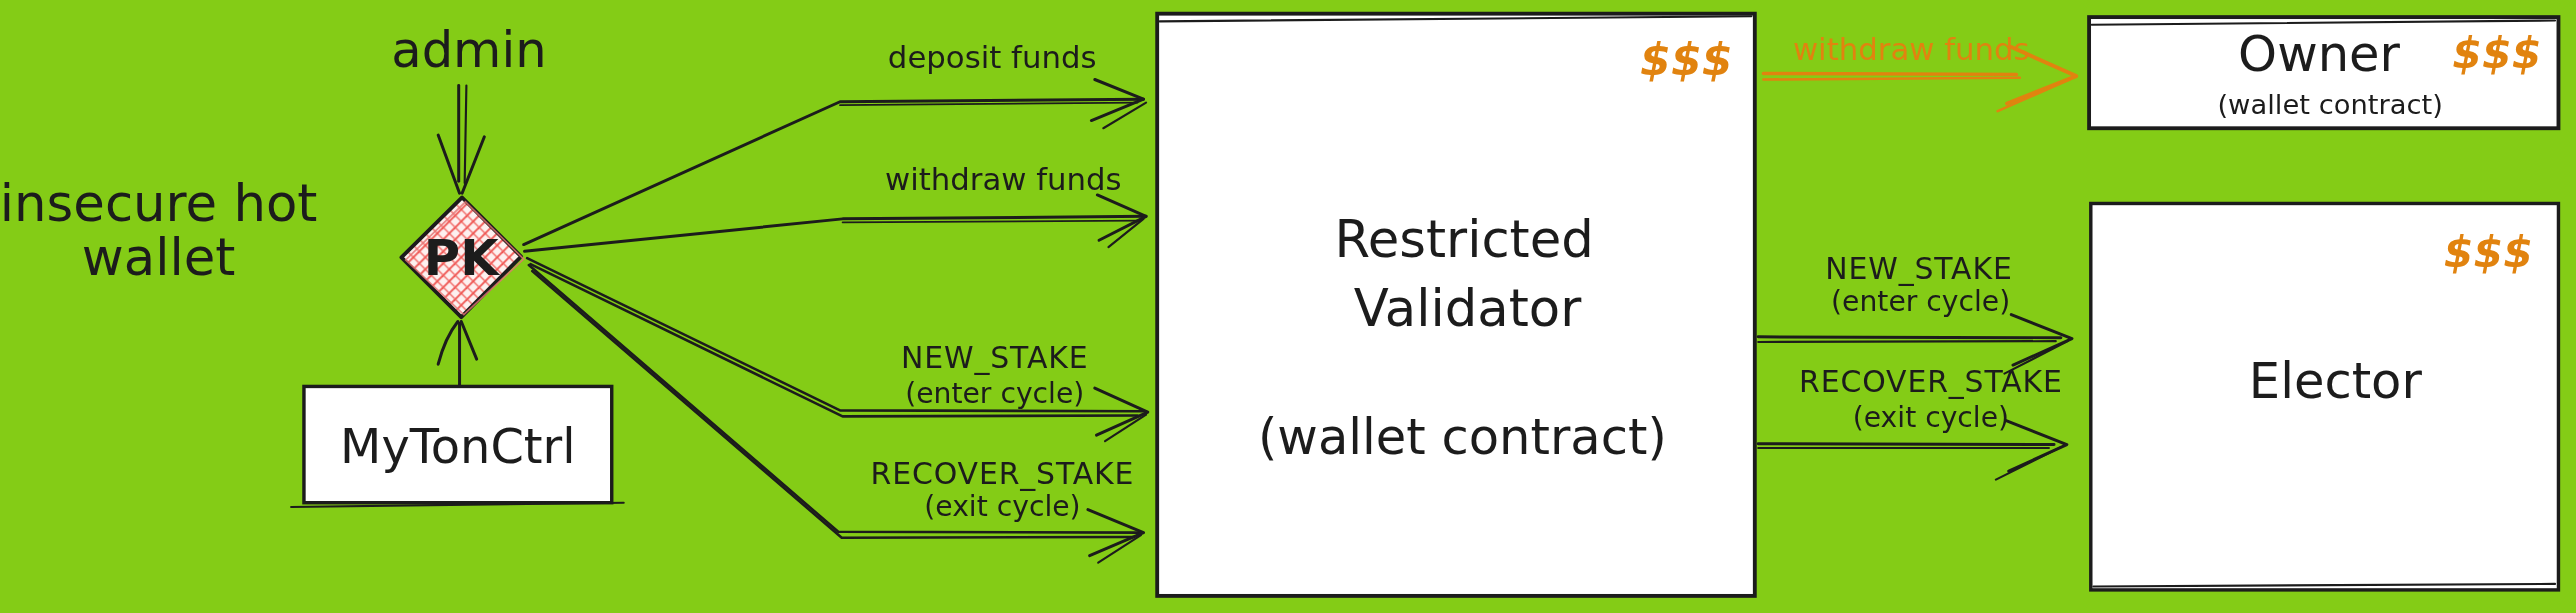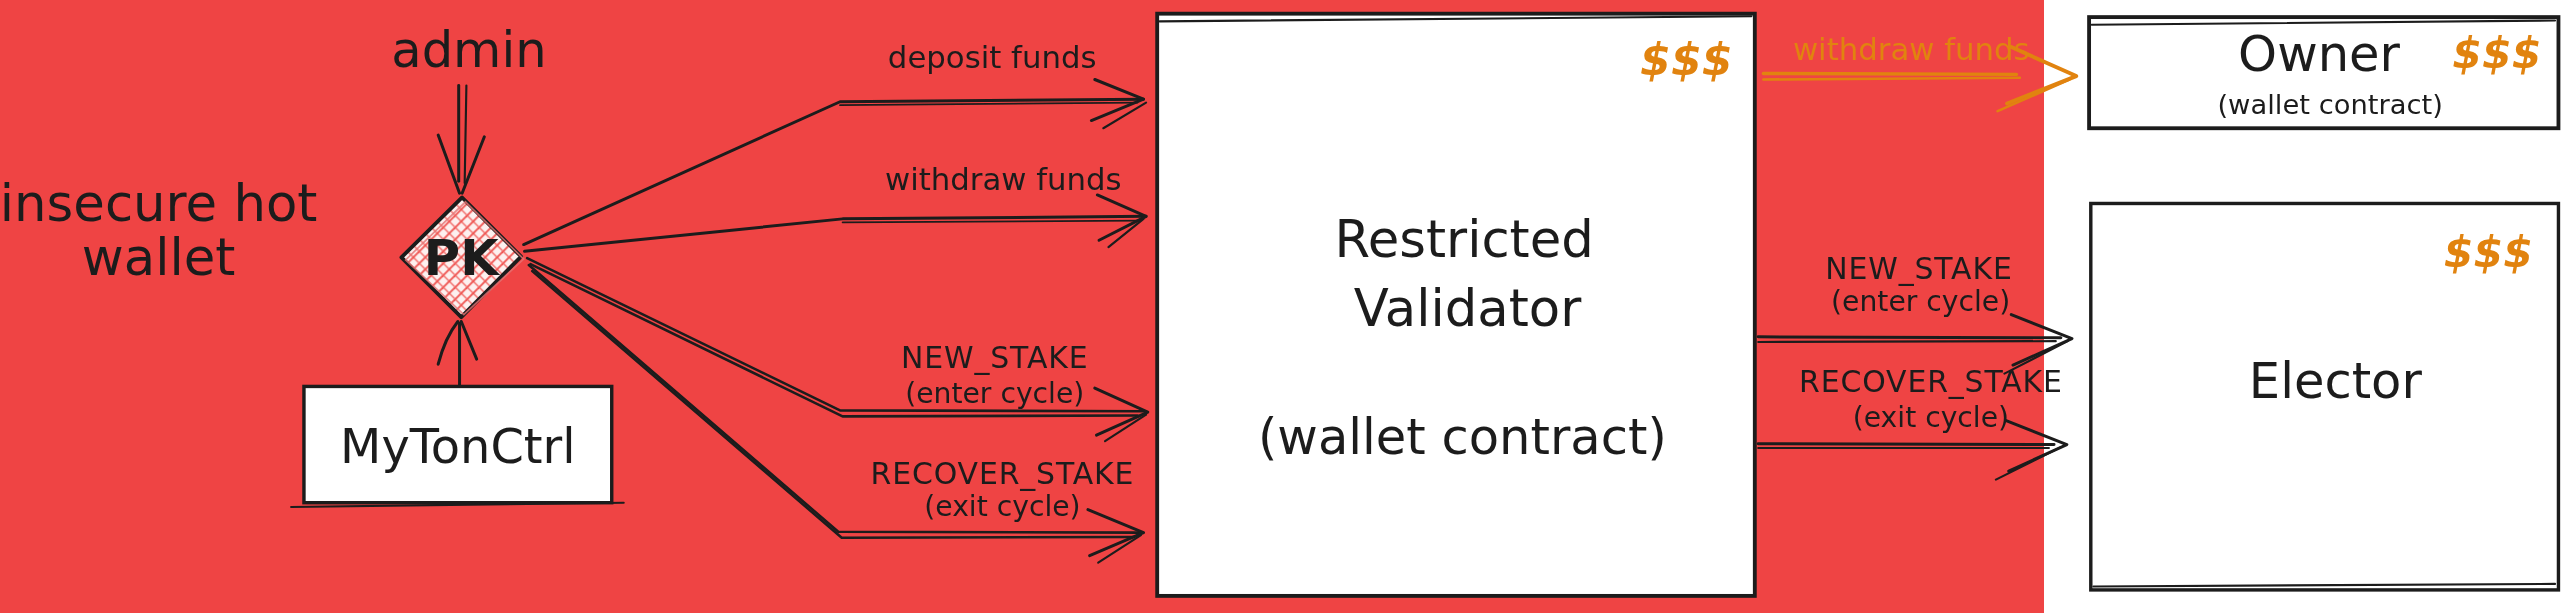--- a/index.html
+++ b/index.html
@@ -1,23 +1,23 @@
 <!DOCTYPE html>
 <html style="font-size:13.7px"><head>
 <meta charset="utf-8">
 <style>
   html, body {
     margin: 0;
     padding: 0;
     background: #ffffff;
   }
   .canvas-wrap {
-    width: 2044px;
+    width: 2576px;
     height: 613px;
-    background: #ef4444;
+    background: #84cc16;
     position: relative;
     font-family: "DejaVu Sans", sans-serif;
   }
   svg { display: block; }
   text {
     font-family: "DejaVu Sans", sans-serif;
     fill: #1c1c1c;
     text-anchor: middle;
   }
   .ink-stroke   { stroke: #1c1c1c; fill: none; stroke-linecap: round; stroke-linejoin: round; }

